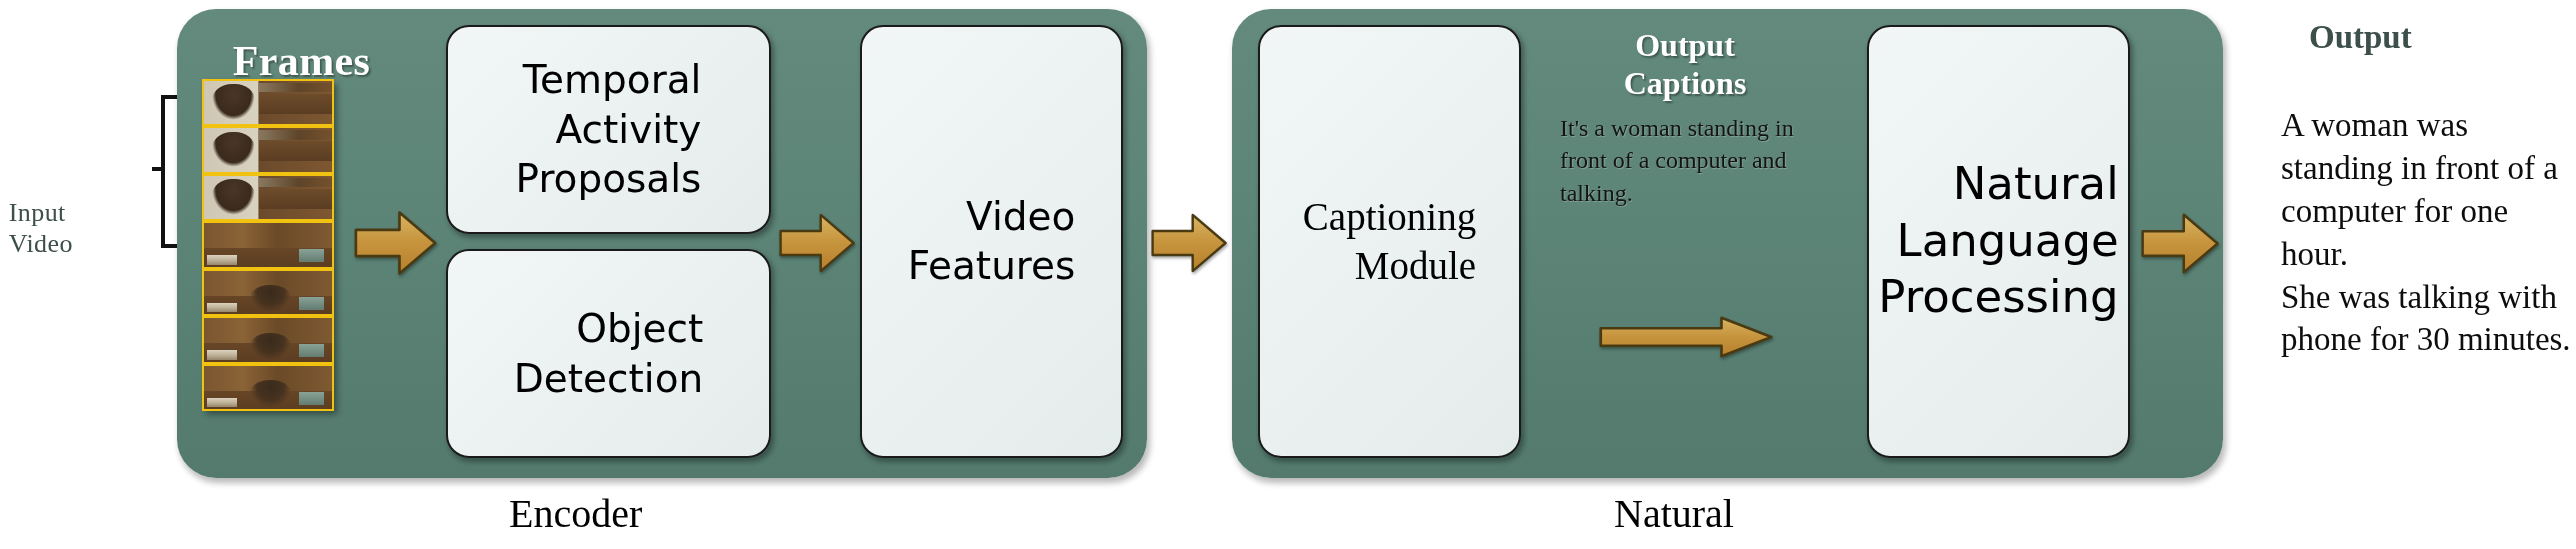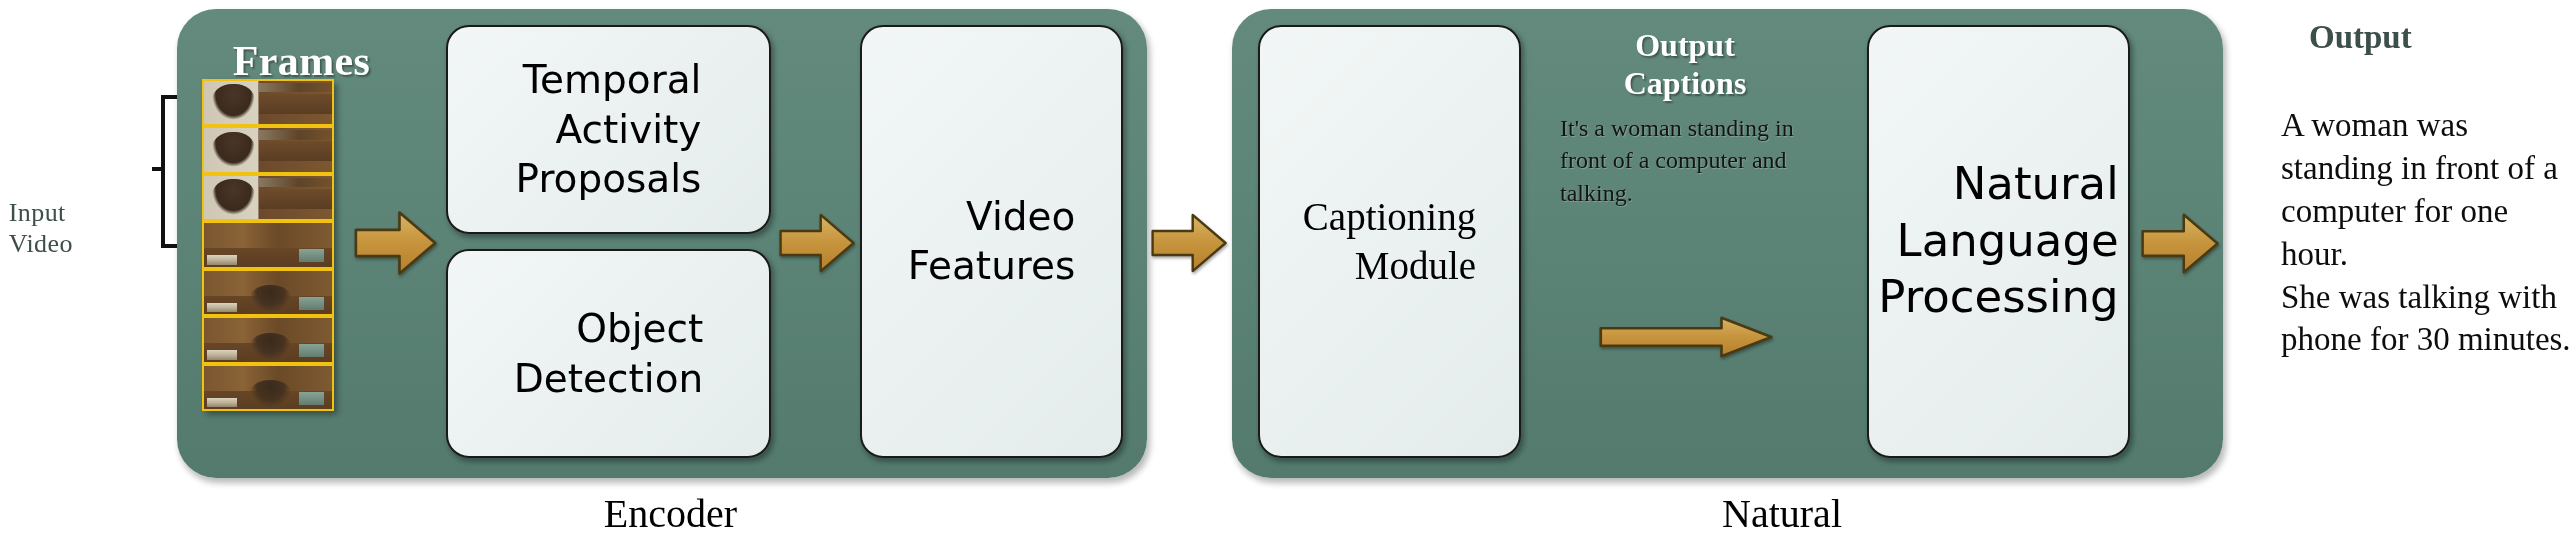--- a/index.html
+++ b/index.html
@@ -200,21 +200,21 @@
     font-size: 33px;
     line-height: 1.3;
     color: #0d0d0d;
   }
 
   
   .section-caption {
     font-family: "Liberation Serif", serif;
     font-size: 40px;
     color: #000;
-    text-align: right;
+    text-align: left;
   }
   #encoder-caption { left: 509px;  top: 490px; width: 228px; }
   #decoder-caption { left: 1614px; top: 490px; width: 228px; }
 </style>
 </head>
 <body>
 
 <div class="abs" id="input-video-label" style="white-space:pre-line;">Input
 Video</div>
 

